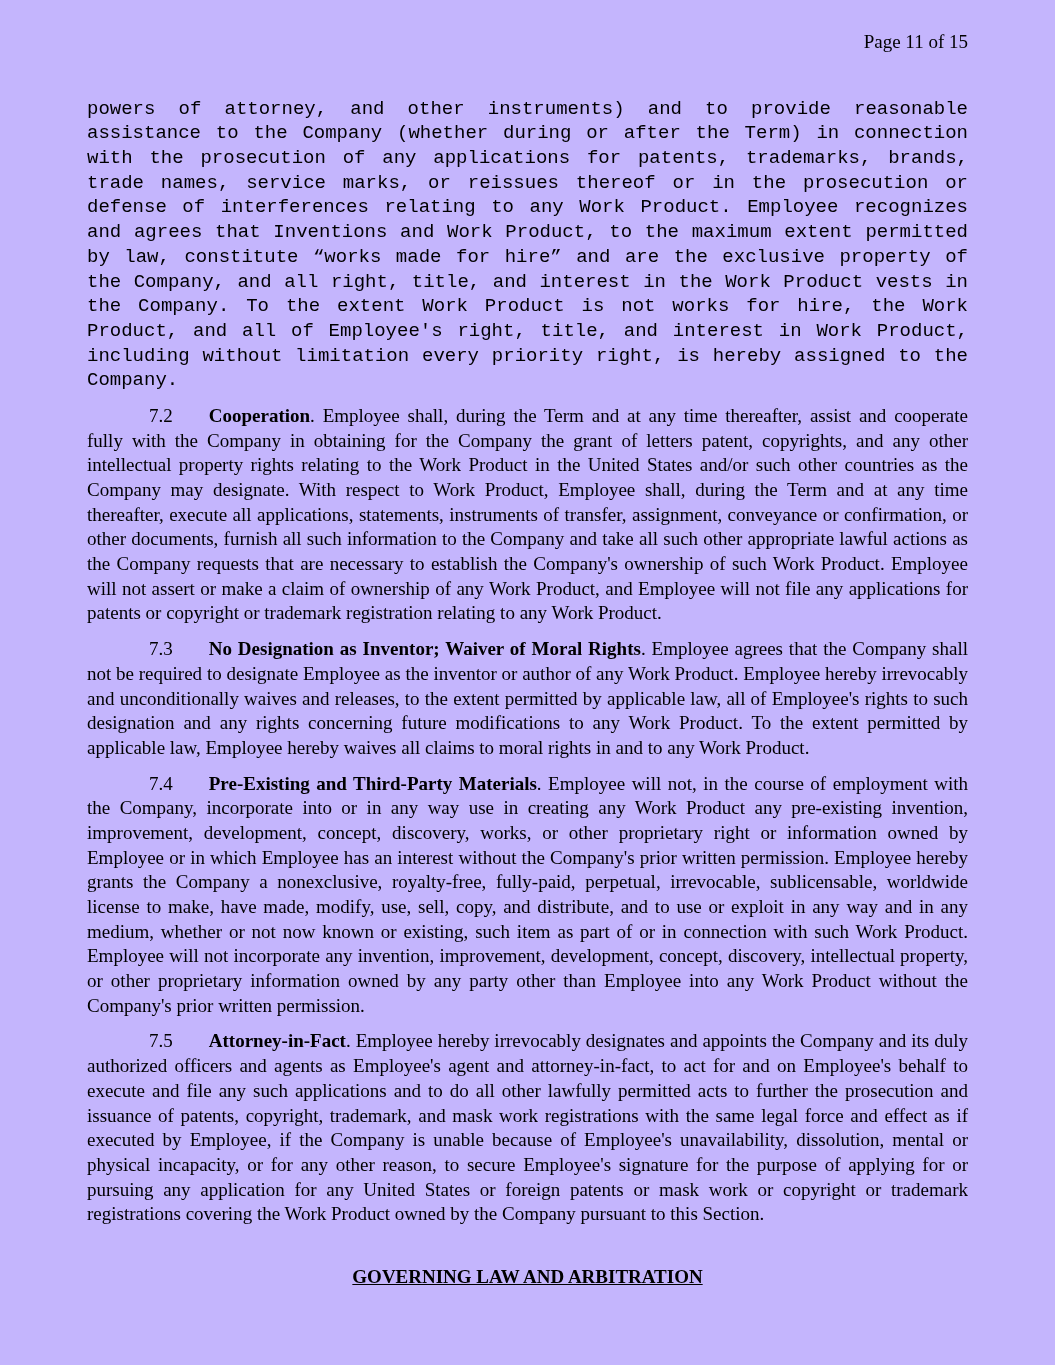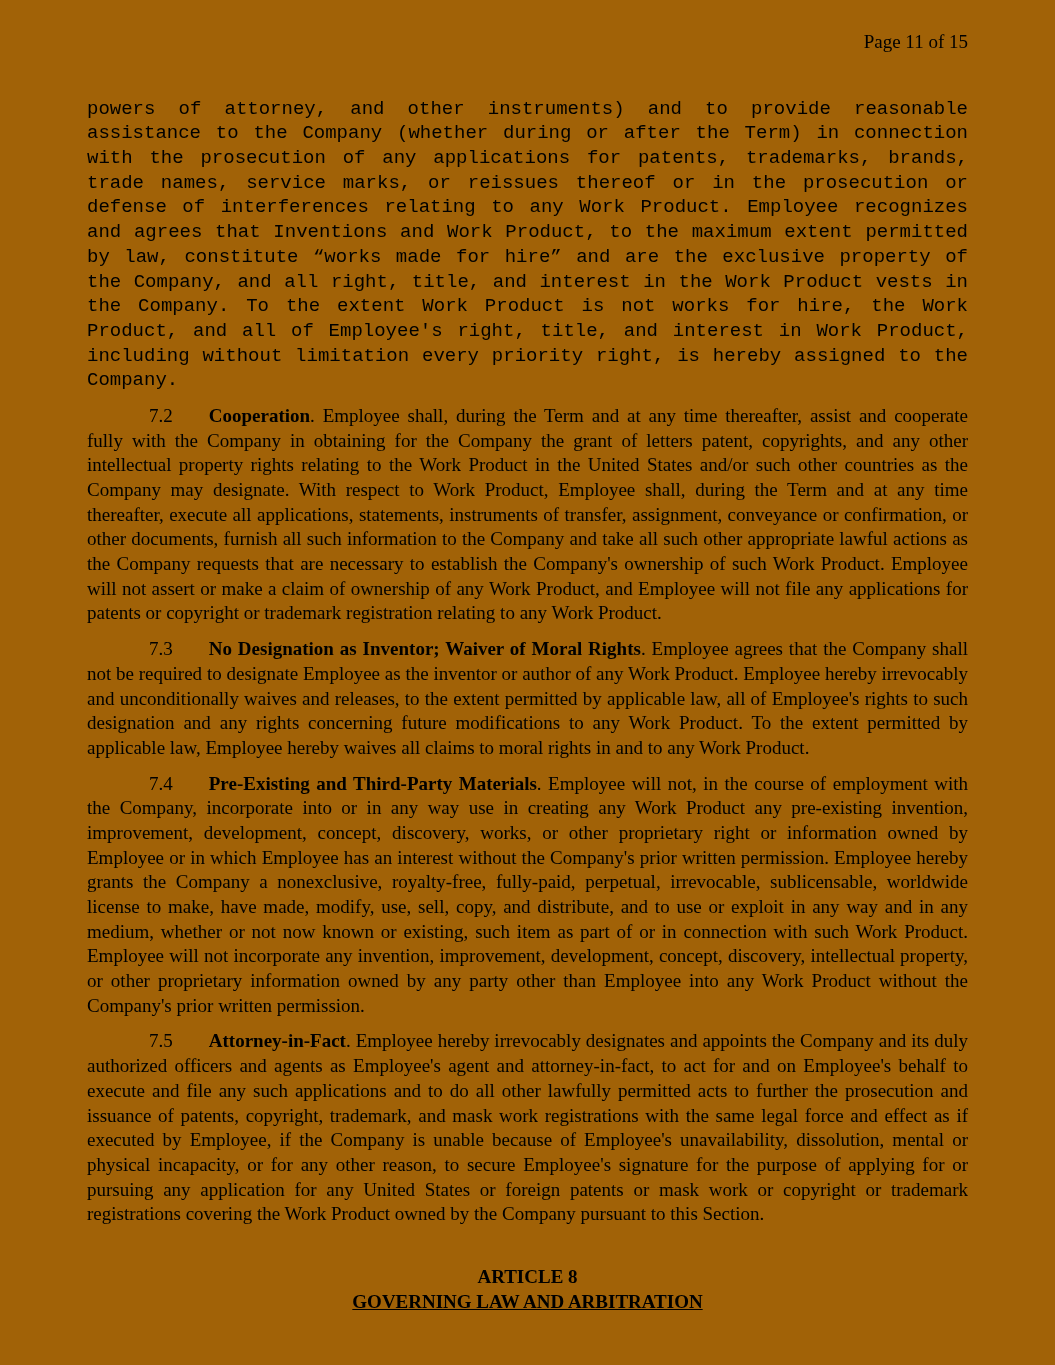--- a/index.html
+++ b/index.html
@@ -5,21 +5,21 @@
   html, body {
     margin: 0;
     padding: 0;
     background: #ffffff;
   }
   .page {
     position: relative;
     width: 1055px;
     height: 1365px;
     margin: 0 auto;
-    background: #a16207;
+    background: #c4b5fd;
     box-sizing: border-box;
     padding: 30px 87px 40px 87px;
     font-family: "Liberation Serif", "DejaVu Serif", serif;
     font-size: 19px;
     line-height: 1.3;
     color: #000000;
   }
   .page-number {
     text-align: right;
     margin: 0 0 42px 0;
@@ -69,17 +69,16 @@
 
   <p class="section-para"><span class="sec-num">7.2</span><span class="tab"></span><span class="sec-heading">Cooperation</span><span>. Employee shall, during the Term and at any time thereafter, assist and cooperate fully with the Company in obtaining for the Company the grant of letters patent, copyrights, and any other intellectual property rights relating to the Work Product in the United States and/or such other countries as the Company may designate. With respect to Work Product, Employee shall, during the Term and at any time thereafter, execute all applications, statements, instruments of transfer, assignment, conveyance or confirmation, or other documents, furnish all such information to the Company and take all such other appropriate lawful actions as the Company requests that are necessary to establish the Company's ownership of such Work Product. Employee will not assert or make a claim of ownership of any Work Product, and Employee will not file any applications for patents or copyright or trademark registration relating to any Work Product.</span></p>
 
   <p class="section-para"><span class="sec-num">7.3</span><span class="tab"></span><span class="sec-heading">No Designation as Inventor; Waiver of Moral Rights</span><span>. Employee agrees that the Company shall not be required to designate Employee as the inventor or author of any Work Product. Employee hereby irrevocably and unconditionally waives and releases, to the extent permitted by applicable law, all of Employee's rights to such designation and any rights concerning future modifications to any Work Product. To the extent permitted by applicable law, Employee hereby waives all claims to moral rights in and to any Work Product.</span></p>
 
   <p class="section-para"><span class="sec-num">7.4</span><span class="tab"></span><span class="sec-heading">Pre-Existing and Third-Party Materials</span><span>. Employee will not, in the course of employment with the Company, incorporate into or in any way use in creating any Work Product any pre-existing invention, improvement, development, concept, discovery, works, or other proprietary right or information owned by Employee or in which Employee has an interest without the Company's prior written permission. Employee hereby grants the Company a nonexclusive, royalty-free, fully-paid, perpetual, irrevocable, sublicensable, worldwide license to make, have made, modify, use, sell, copy, and distribute, and to use or exploit in any way and in any medium, whether or not now known or existing, such item as part of or in connection with such Work Product. Employee will not incorporate any invention, improvement, development, concept, discovery, intellectual property, or other proprietary information owned by any party other than Employee into any Work Product without the Company's prior written permission.</span></p>
 
   <p class="section-para"><span class="sec-num">7.5</span><span class="tab"></span><span class="sec-heading">Attorney-in-Fact</span><span>. Employee hereby irrevocably designates and appoints the Company and its duly authorized officers and agents as Employee's agent and attorney-in-fact, to act for and on Employee's behalf to execute and file any such applications and to do all other lawfully permitted acts to further the prosecution and issuance of patents, copyright, trademark, and mask work registrations with the same legal force and effect as if executed by Employee, if the Company is unable because of Employee's unavailability, dissolution, mental or physical incapacity, or for any other reason, to secure Employee's signature for the purpose of applying for or pursuing any application for any United States or foreign patents or mask work or copyright or trademark registrations covering the Work Product owned by the Company pursuant to this Section.</span></p>
 
   <div class="article-block">
-    <p class="article-title">ARTICLE 8</p>
     <p class="article-subtitle">GOVERNING LAW AND ARBITRATION</p>
   </div>
 
 </div>
 
 </body></html>

